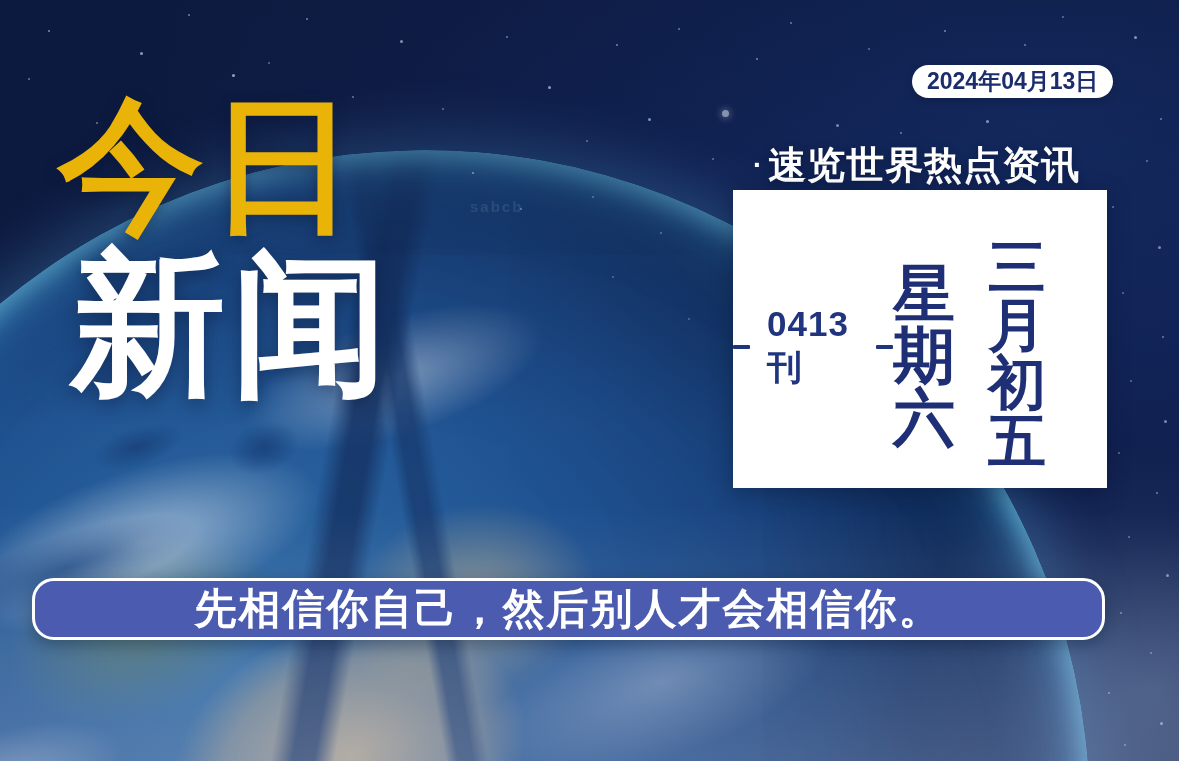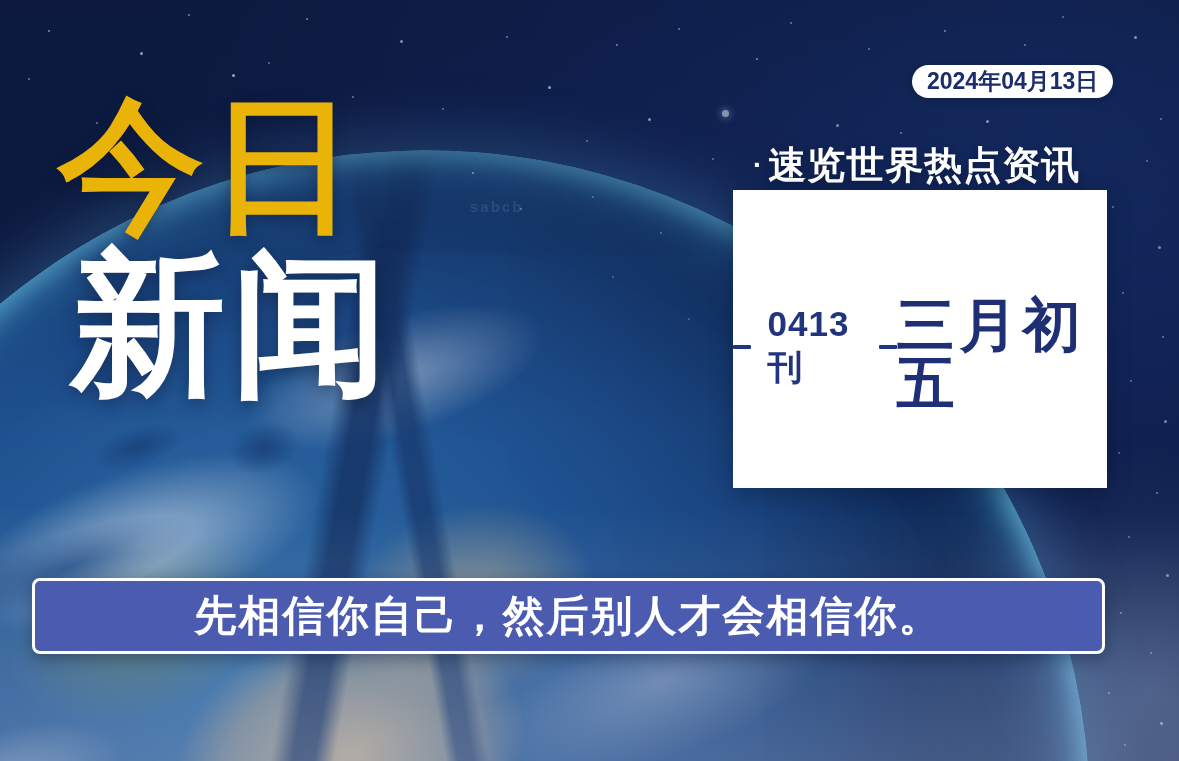--- a/index.html
+++ b/index.html
@@ -264,25 +264,25 @@
     letter-spacing: 5px;
     line-height: 1;
   }
 
   
   .quote-bar {
     position: absolute;
     left: 32px;
     top: 578px;
     width: 1073px;
-    height: 76px;
+    height: 62px;
     box-sizing: border-box;
     background: #4a5bb0;
     border: 3px solid #ffffff;
-    border-radius: 8px;
+    border-radius: 22px;
     display: flex;
     align-items: center;
     justify-content: center;
     box-shadow: 0 5px 16px rgba(6,16,44,0.35);
   }
   .quote-text {
     color: #ffffff;
     font-size: 42px;
     font-weight: 700;
     letter-spacing: 2px;
@@ -378,20 +378,21 @@
     <span class="tagline-dot">·</span>
     <span class="tagline-text">速览世界热点资讯</span>
   </div>
 
   <div class="info-card">
     <div class="issue-row">
       <span class="issue-dash"></span>
       <span>0413刊</span>
       <span class="issue-dash"></span>
     </div>
+    <div class="weekday">星期六</div>
     <div class="lunar">三月初五</div>
   </div>
 
   <div class="quote-bar">
     <span class="quote-text">先相信你自己，然后别人才会相信你。</span>
   </div>
 
 </div>
 
 </body></html>

